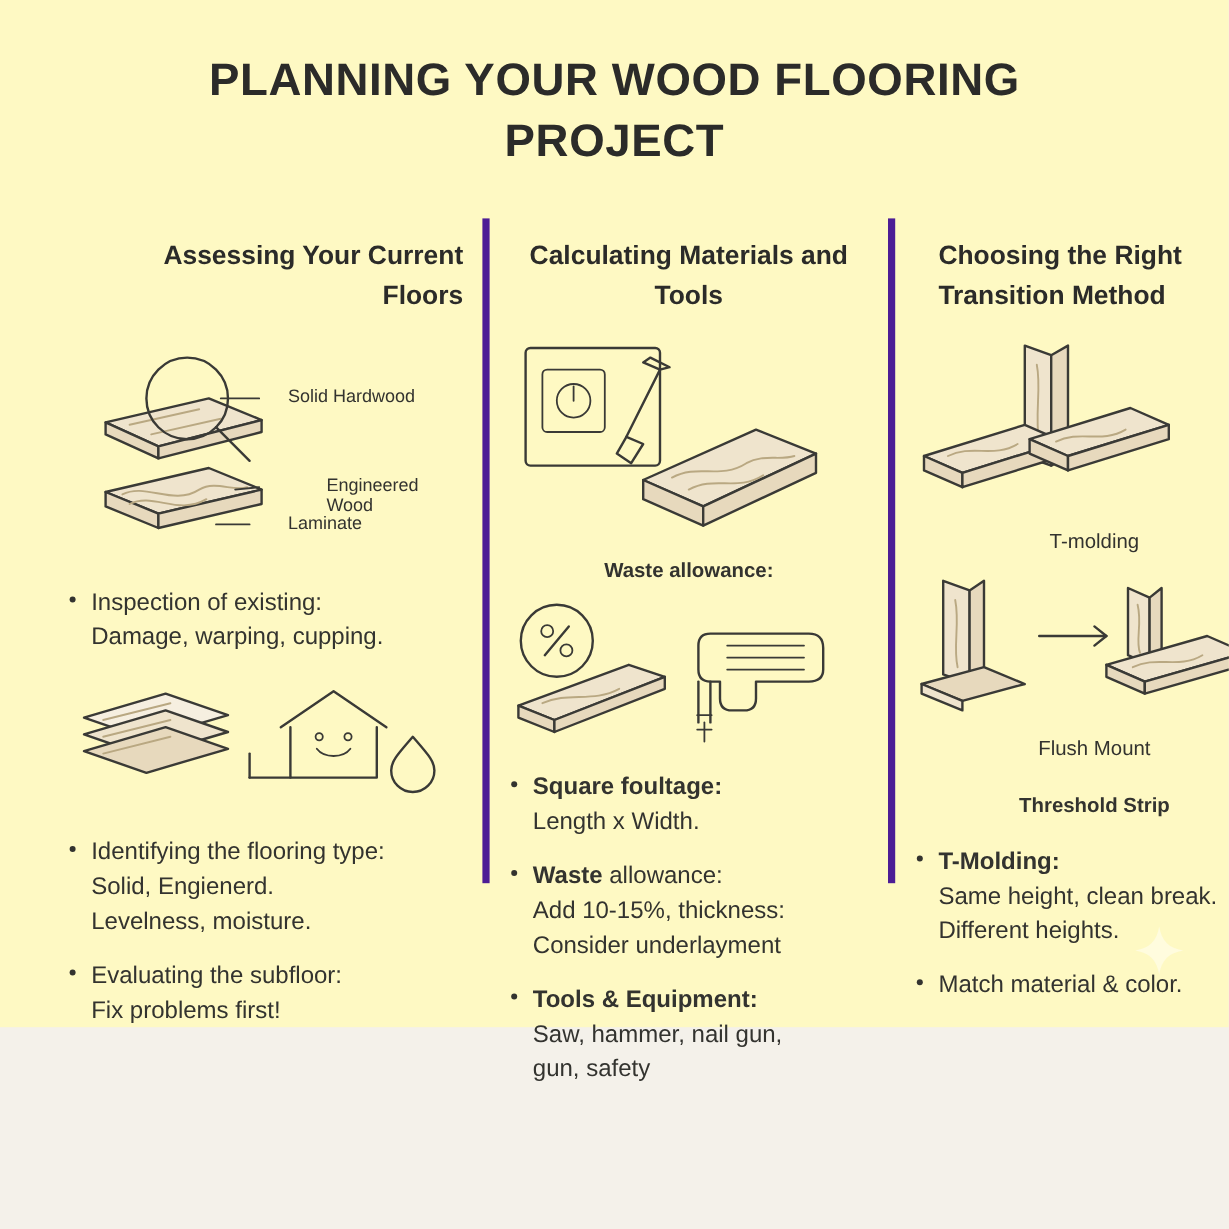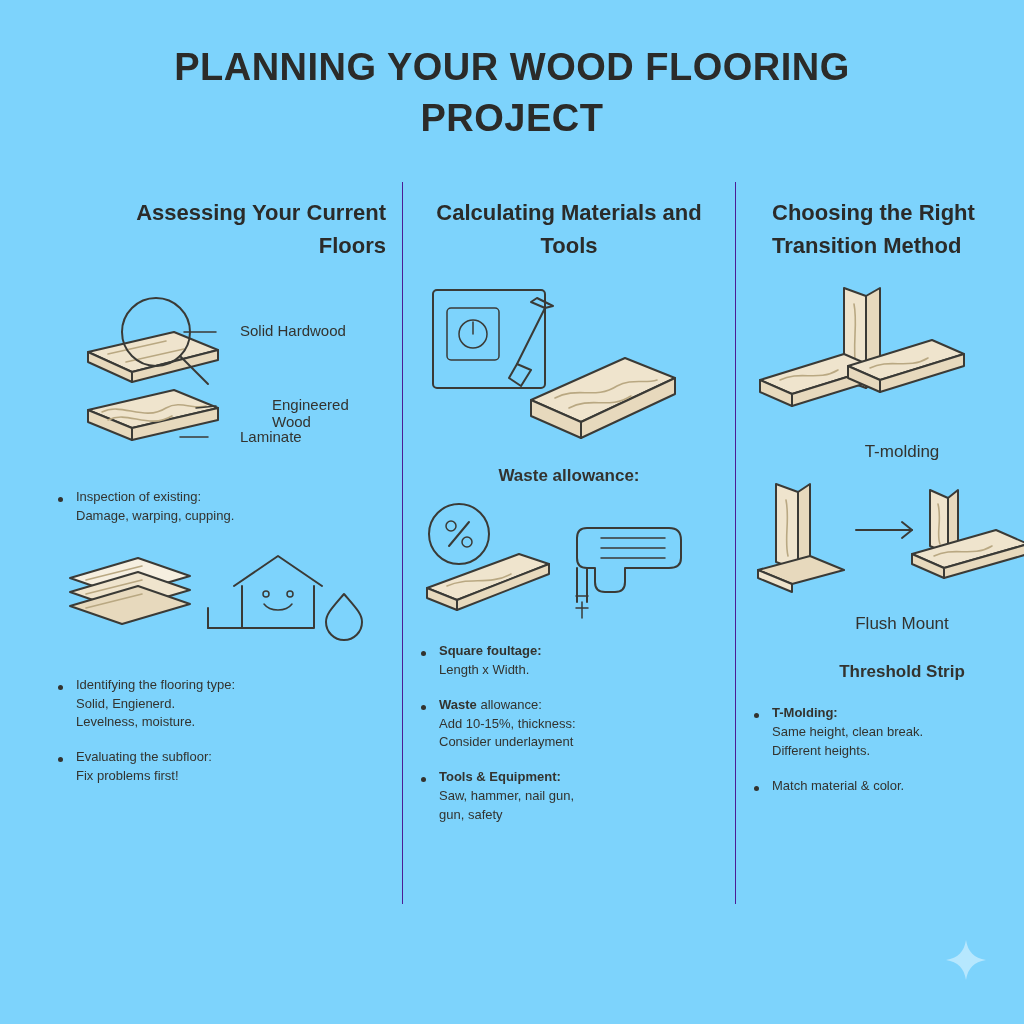--- a/index.html
+++ b/index.html
@@ -6,22 +6,22 @@
   html, body {
     margin: 0; padding: 0;
     width: 1024px; height: 1024px;
     background: #f4f1ea;
     font-family: "Liberation Sans", sans-serif;
     color: #2e2e2c;
     overflow: hidden;
   }
   #page {
     position: relative;
-    width: 1024px; height: 1024px;
-    background: #7dd3fc;
+    width: 1024px; height: 856px;
+    background: #fef9c3;
   }
 
   
   .title {
     position: absolute;
     top: 42px; left: 0; right: 0;
     text-align: center;
     font-size: 38px;
     font-weight: bold;
     letter-spacing: 0.5px;
@@ -34,21 +34,21 @@
   .columns {
     position: absolute;
     top: 182px; left: 40px; right: 40px; bottom: 120px;
     display: flex;
   }
   .col {
     position: relative;
     flex: 1 1 0;
     padding: 0 16px;
   }
-  .col + .col { border-left: 1px solid #4c1d95; }
+  .col + .col { border-left: 6px solid #4c1d95; }
 
   .col-head {
     font-size: 22px;
     font-weight: bold;
     line-height: 1.5;
     color: #2b2b29;
     margin: 14px 0 0 0;
   }
   .col1 .col-head { text-align: right; padding-left: 14px; }
   .col2 .col-head { text-align: center; }
@@ -57,21 +57,21 @@
   
   ul.bullets {
     list-style: none;
     margin: 0;
     padding: 0;
   }
   ul.bullets li {
     position: relative;
     padding-left: 20px;
     margin-bottom: 16px;
-    font-size: 13px;
+    font-size: 20px;
     line-height: 1.45;
     color: #33332f;
   }
   ul.bullets li::before {
     content: "";
     position: absolute;
     left: 2px; top: 9px;
     width: 5px; height: 5px;
     border-radius: 50%;
     background: #33332f;

